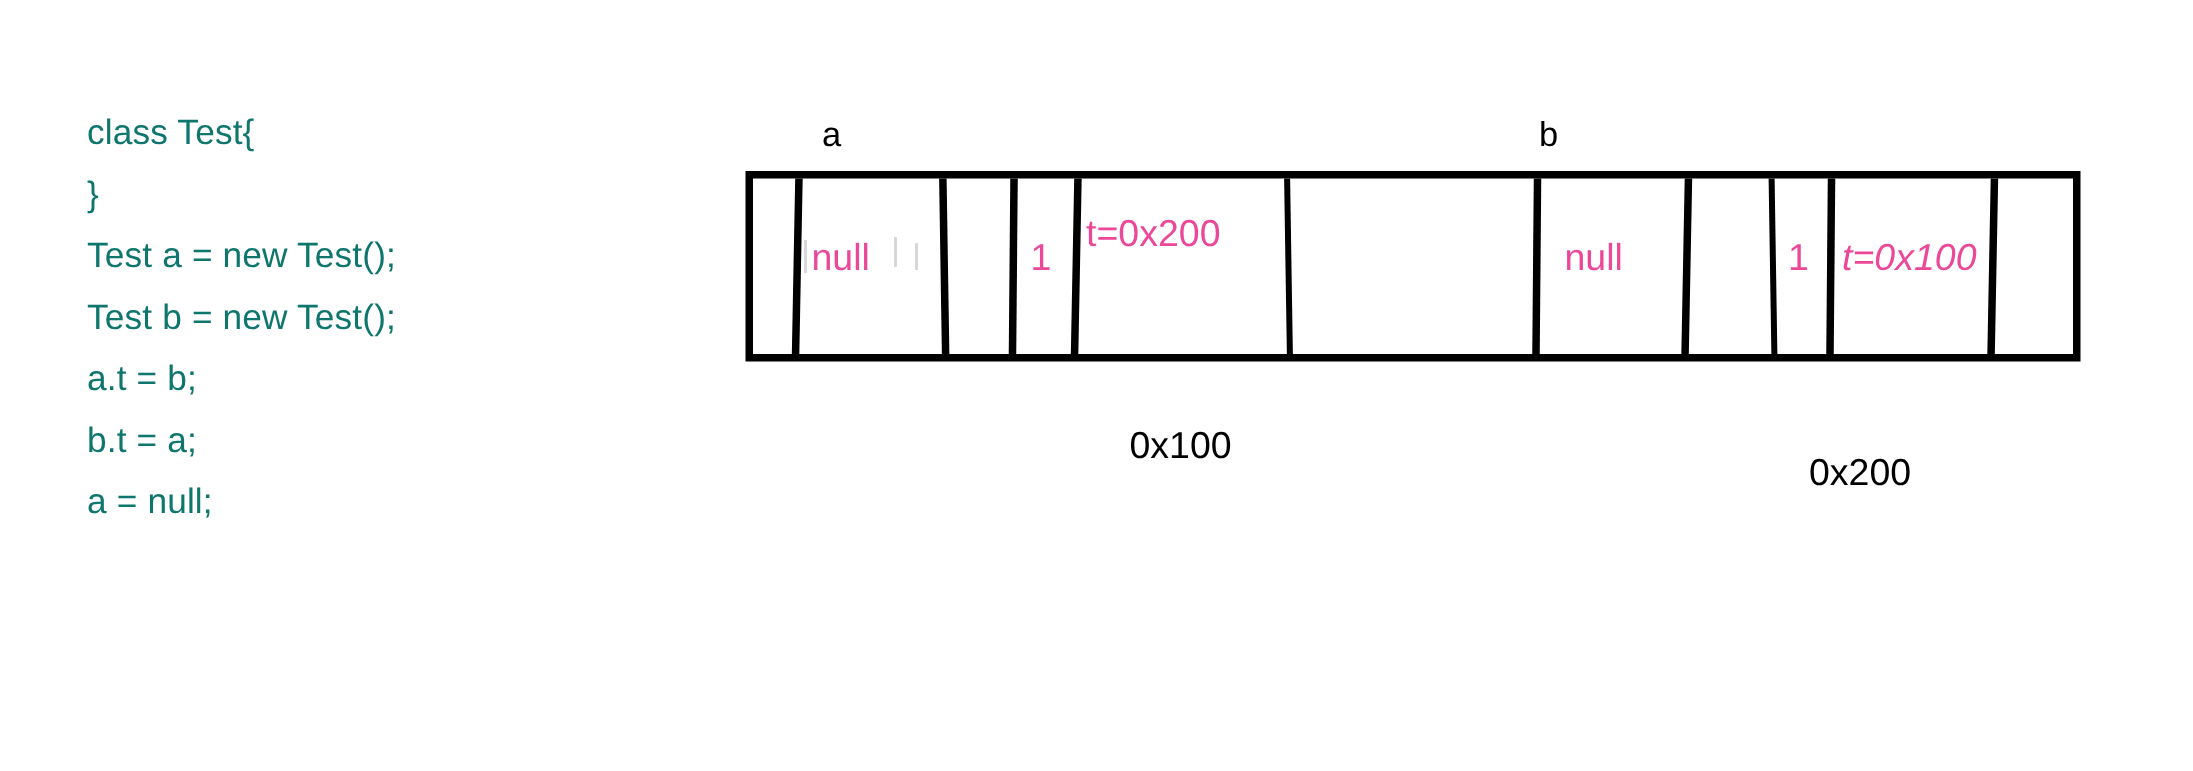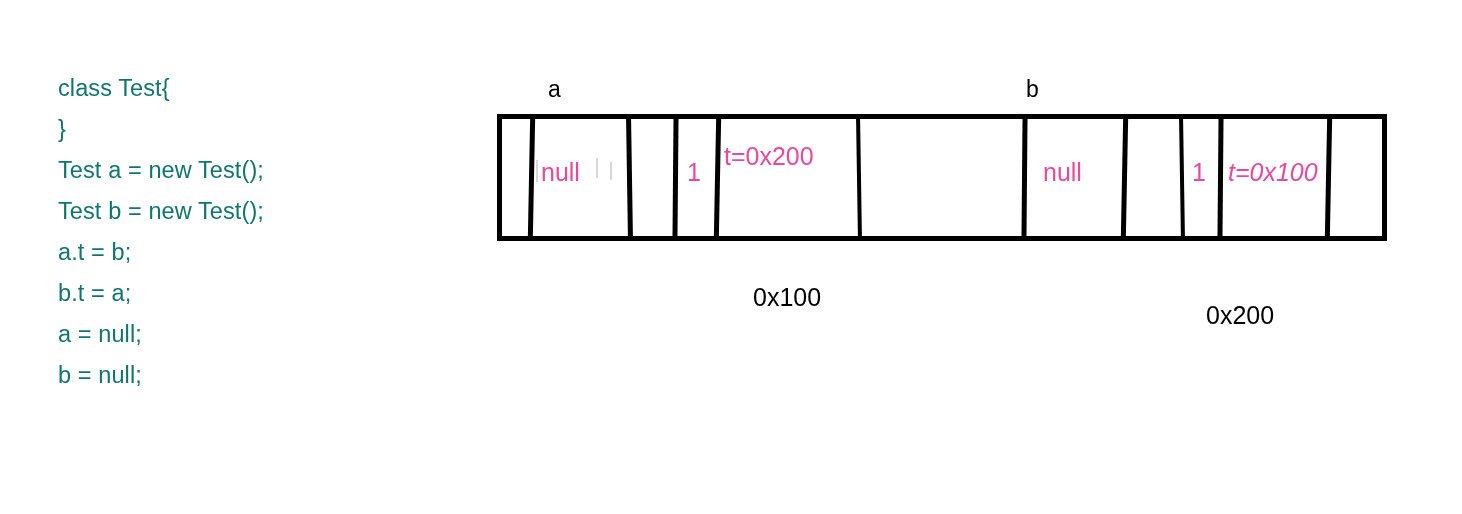--- a/index.html
+++ b/index.html
@@ -111,21 +111,20 @@
 <body>
 
 <div id="code-listing">
   <div class="code-line">class Test{</div>
   <div class="code-line">}</div>
   <div class="code-line">Test a = new Test();</div>
   <div class="code-line">Test b = new Test();</div>
   <div class="code-line">a.t = b;</div>
   <div class="code-line">b.t = a;</div>
   <div class="code-line">a = null;</div>
-  <div class="code-line">b = null;</div>
 </div>
 
 <div id="memory-diagram">
 
   <div class="var-label" style="left:548px; top:78px;">a</div>
   <div class="var-label" style="left:1026px; top:78px;">b</div>
 
   <div id="heap-box"></div>
 
   <div class="divider slant-a" style="left:529px;"></div>

